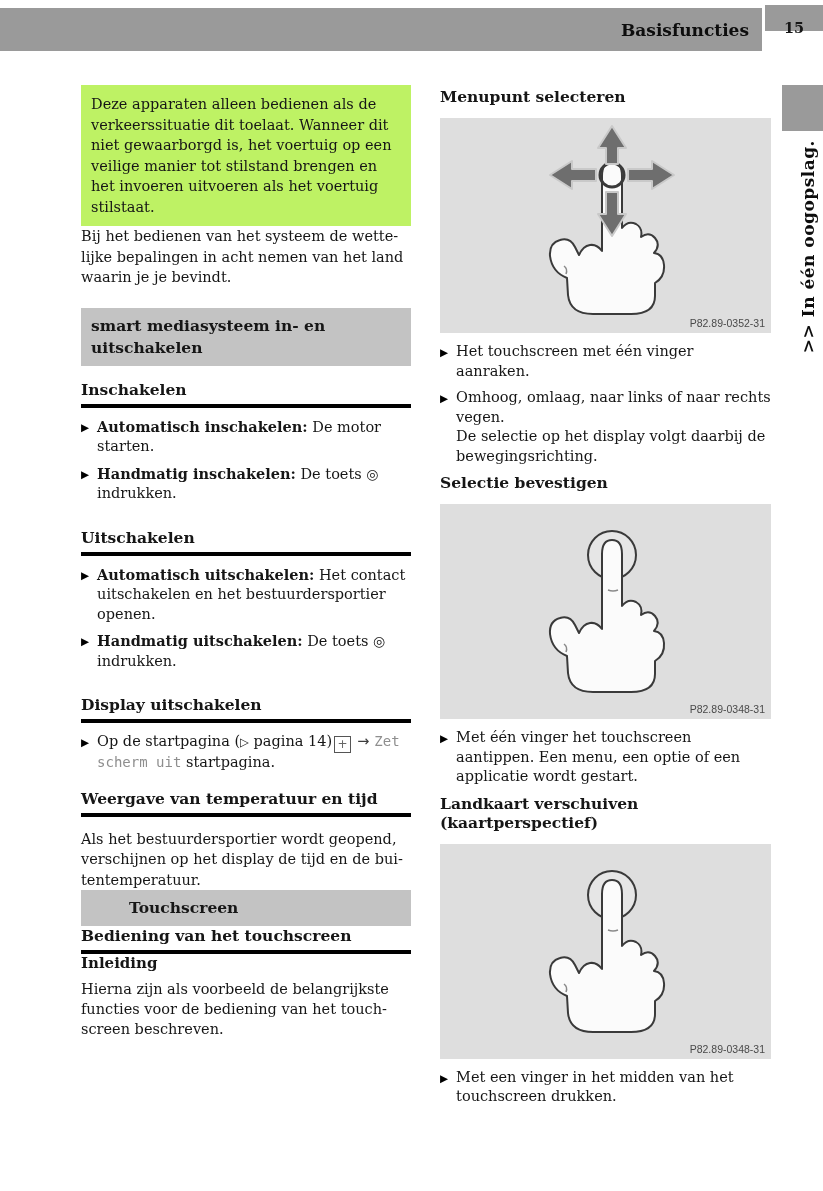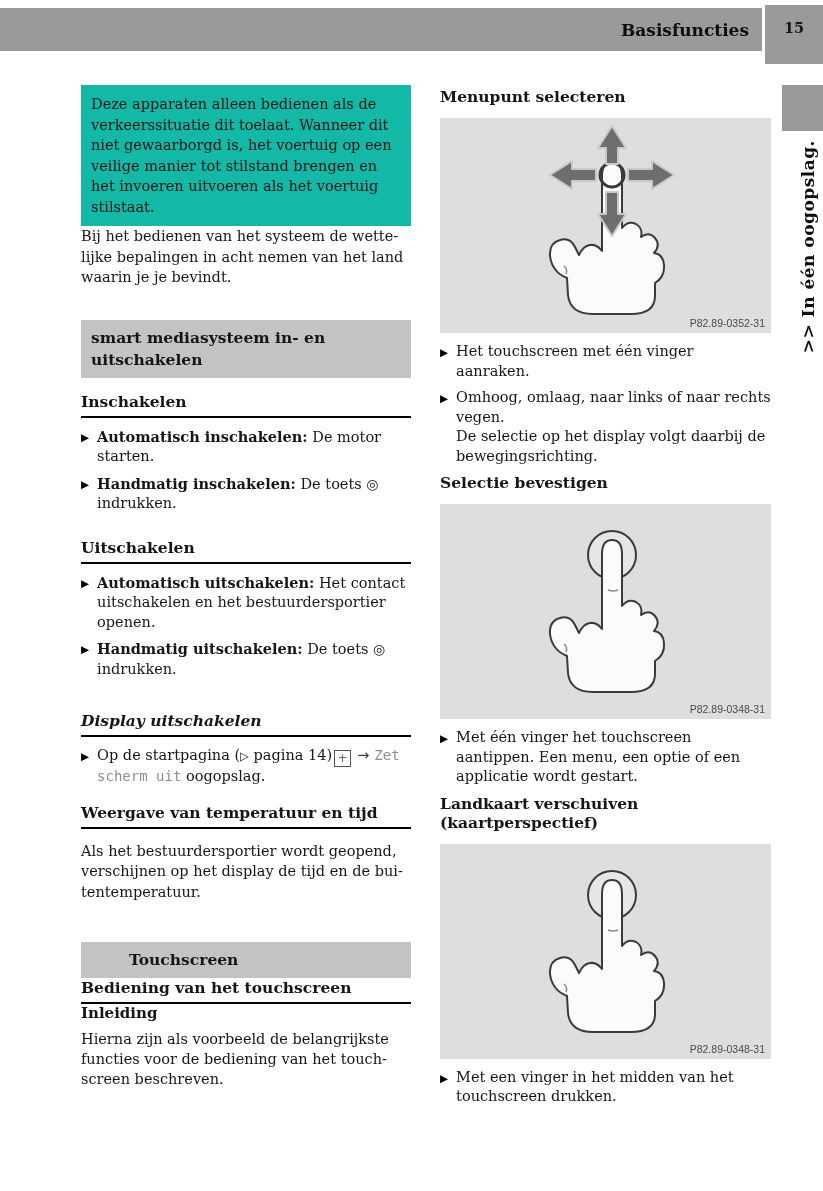--- a/index.html
+++ b/index.html
@@ -3,38 +3,38 @@
 <meta charset="utf-8">
 <style>
   html,body{margin:0;padding:0;background:#fff;}
   .page{position:relative;width:823px;height:1191px;background:#ffffff;overflow:hidden;
         font-family:"DejaVu Serif",serif;color:#161616;}
 
   
   .topbar{position:absolute;left:0;top:8px;width:762px;height:43px;background:#9a9a9a;}
   .topbar-title{position:absolute;right:13px;top:0;height:43px;line-height:45px;
         font-weight:bold;font-size:17px;color:#0d0d0d;}
-  .pagebox{position:absolute;left:765px;top:5px;width:58px;height:59px;background:#9a9a9a;}
+  .pagebox{position:absolute;left:765px;top:5px;width:58px;height:26px;background:#9a9a9a;}
   .pagebox span{display:block;text-align:center;line-height:45px;font-weight:bold;font-size:14.5px;}
 
   
   .side-tab{position:absolute;right:0;top:85px;width:41px;height:46px;background:#9a9a9a;}
   .side-label{position:absolute;right:5px;top:140px;writing-mode:vertical-rl;transform:rotate(180deg);
         font-weight:bold;font-size:17px;letter-spacing:.5px;color:#0d0d0d;white-space:nowrap;}
 
   
   .col-left{position:absolute;left:81px;top:85px;width:330px;}
   .col-right{position:absolute;left:432px;top:87px;width:331px;margin-left:8px;}
 
-  .notice{background:#14b8a6;padding:9px 10px;font-size:14.5px;line-height:20.5px;}
+  .notice{background:#bef264;padding:9px 10px;font-size:14.5px;line-height:20.5px;}
   .para{font-size:14.5px;line-height:20.5px;margin:0;}
   .legal{}
   .chapterbox{background:#c3c3c3;padding:7px 10px;font-weight:bold;font-size:15.5px;line-height:22px;}
-  .mt-sect{margin-top:32px;}
-  h3.rule{margin:0;font-size:15.5px;font-weight:bold;border-bottom:2px solid #000000;
+  .mt-sect{margin-top:20px;}
+  h3.rule{margin:0;font-size:15.5px;font-weight:bold;border-bottom:4px solid #000000;
         padding-bottom:5px;line-height:19px;}
   h4.plain{margin:0;font-size:15.5px;font-weight:bold;line-height:19px;}
 
   ul.steps{list-style:none;margin:9px 0 0 0;padding:0;}
   ul.steps li{display:flex;gap:8px;margin-bottom:7px;}
   .bullet{flex:0 0 auto;font-family:"DejaVu Sans",sans-serif;font-size:10.5px;line-height:19.5px;
         padding-top:1px;color:#000;}
   .li-text{font-size:14.5px;line-height:19.5px;}
   .lead{font-weight:bold;}
 
@@ -45,21 +45,21 @@
         font-family:"DejaVu Sans",sans-serif;background:#fff;}
   .arrow{color:#3c3c3c;margin:0 5px 0 2px;font-family:"DejaVu Sans",sans-serif;}
   .ui-label{font-family:"DejaVu Sans Mono",monospace;color:#8e8e8e;font-size:14px;}
 
   .panel{position:relative;background:#dedede;height:215px;margin-top:12px;}
   .caption{position:absolute;right:6px;bottom:4px;font-family:"Liberation Sans",sans-serif;
         font-size:10.5px;color:#4a4a4a;}
   .panel svg{display:block;width:331px;height:205px;}
 
   .gap12{margin-top:12px;} .gap16{margin-top:16px;} .gap10{margin-top:10px;}
-  .gap20{margin-top:20px;} .gap40{margin-top:40px;padding-left:48px;} .gap6{margin-top:6px;}
+  .gap20{margin-top:20px;} .gap40{padding-left:48px;} .gap6{margin-top:6px;}
 </style>
 </head>
 <body>
 
 <div class="page">
 
   <div class="topbar">
     <div class="topbar-title">Basisfuncties</div>
   </div>
   <div class="pagebox">
@@ -94,25 +94,25 @@
       <li>
         <span class="bullet">▶</span>
         <div class="li-text"><span class="lead">Automatisch uitschakelen:</span><span> Het contact uit­schakelen en het bestuurdersportier ope­nen.</span></div>
       </li>
       <li>
         <span class="bullet">▶</span>
         <div class="li-text"><span class="lead">Handmatig uitschakelen:</span><span> De toets </span><span class="power-icon">◎</span><span> indrukken.</span></div>
       </li>
     </ul>
 
-    <h3 class="rule" style="margin-top:32px;font-style:italic;">Display uitschakelen</h3>
+    <h3 class="rule" style="margin-top:24px;">Display uitschakelen</h3>
     <ul class="steps">
       <li>
         <span class="bullet">▶</span>
-        <div class="li-text"><span>Op de startpagina (</span><span class="page-ref-icon">▷</span><span> pagina 14)</span><span class="plus-box">+</span><span class="arrow">→</span><span class="ui-label">Zet scherm uit</span><span> oogopslag.</span></div>
+        <div class="li-text"><span>Op de startpagina (</span><span class="page-ref-icon">▷</span><span> pagina 14)</span><span class="plus-box">+</span><span class="arrow">→</span><span class="ui-label">Zet scherm uit</span><span> startpagina.</span></div>
       </li>
     </ul>
 
     <h3 class="rule" style="margin-top:16px;">Weergave van temperatuur en tijd</h3>
     <p class="para gap12">Als het bestuurdersportier wordt geopend, verschijnen op het display de tijd en de bui­tentemperatuur.</p>
 
     <div class="chapterbox gap40">Touchscreen</div>
 
     <h3 class="rule gap12">Bediening van het touchscreen</h3>
 

